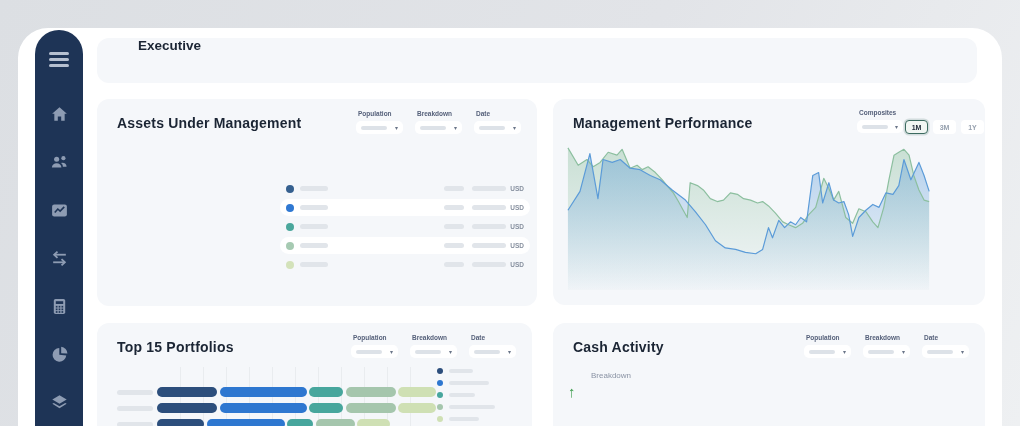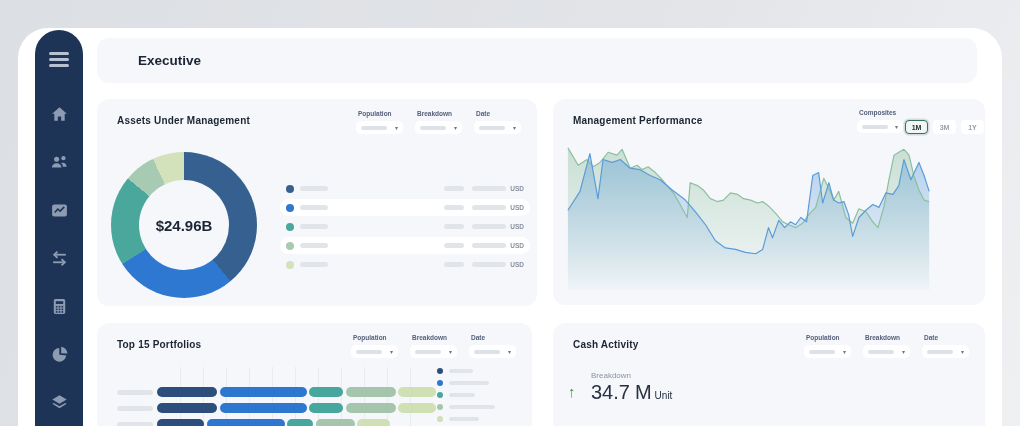--- a/index.html
+++ b/index.html
@@ -13,29 +13,29 @@
            background:#1e3456;border-radius:24px 24px 0 0;z-index:3;
            display:flex;flex-direction:column;align-items:center;}
   .hamburger{margin-top:22px;display:flex;flex-direction:column;gap:3.5px;
              background:none;border:0;padding:0;cursor:pointer;}
   .hamburger span{width:20px;height:2.6px;background:#b6c0d0;border-radius:2px;}
   .side-nav{margin-top:38px;display:flex;flex-direction:column;gap:29px;align-items:center;}
   .side-btn{background:none;border:0;padding:0;width:19px;height:19px;cursor:pointer;}
   .side-btn svg{width:19px;height:19px;display:block;}
   
   .topbar{position:absolute;left:97px;top:38px;width:880px;height:45px;
-          background:#f5f7fa;border-radius:12px;display:flex;align-items:center;z-index:2;}
+          background:#f5f7fa;border-radius:12px;display:flex;align-items:flex-start;z-index:2;}
   .topbar .title{margin-left:41px;font-size:13.5px;font-weight:bold;color:#1b2534;}
   
   .card{position:absolute;background:#f5f7fa;border-radius:12px;z-index:2;}
   #aum-card{left:97px;top:99px;width:440px;height:207px;}
   #composite-card{left:553px;top:99px;width:432px;height:206px;}
   #top10-card{left:97px;top:323px;width:435px;height:160px;}
   #cash-card{left:553px;top:323px;width:432px;height:160px;}
-  .card-title{position:absolute;left:20px;top:16px;margin:0;font-size:10px;font-weight:bold;
+  .card-title{position:absolute;left:20px;top:16px;margin:0;font-size:14px;font-weight:bold;
               color:#1b2534;letter-spacing:.2px;}
   
   .filters{position:absolute;right:16px;top:11px;display:flex;gap:12px;}
   .fgroup{display:flex;flex-direction:column;}
   .flabel{font-size:6.5px;font-weight:bold;color:#55607a;margin:0 0 4px 2px;}
   .fselect{width:47px;height:13px;background:#fff;border-radius:5px;display:flex;
            align-items:center;justify-content:space-between;padding:0 5px;
            box-sizing:border-box;cursor:pointer;}
   .fbar{width:26px;height:4px;border-radius:2px;background:#dde2e8;}
   .caret{font-size:6px;color:#6b7689;line-height:1;}
@@ -185,25 +185,20 @@
           </div>
         </div>
         <div class="fgroup">
           <span class="flabel">Date</span>
           <div class="fselect">
             <span class="fbar"></span>
             <span class="caret">▾</span>
           </div>
         </div>
       </div>
-    <div class="donut" style="background: conic-gradient(rgb(53, 96, 143) 0%, rgb(53, 96, 143) 39%, rgb(47, 120, 210) 39%, rgb(47, 120, 210) 66%, rgb(74, 167, 156) 66%, rgb(74, 167, 156) 86%, rgb(166, 202, 178) 86%, rgb(166, 202, 178) 93%, rgb(211, 226, 186) 93%, rgb(211, 226, 186) 100%);">
-      <div class="donut-hole">
-        <span class="donut-label">$24.96B</span>
-      </div>
-    </div>
     <div class="aum-legend">
         <div class="legend-row">
           <span class="dot" style="background: rgb(53, 96, 143);"></span>
           <span class="sk" style="width: 28px;"></span>
           <span class="sp"></span>
           <span class="sk" style="width: 20px; margin-right: 8px;"></span>
           <span class="sk" style="width: 34px; margin-right: 4px;"></span>
           <span class="usd">USD</span>
         </div>
         <div class="legend-row alt">
@@ -383,19 +378,14 @@
         <div class="fgroup">
           <span class="flabel">Date</span>
           <div class="fselect">
             <span class="fbar"></span>
             <span class="caret">▾</span>
           </div>
         </div>
       </div>
     <span class="metric-arrow" style="color: rgb(63, 158, 79);">↑</span>
     <span class="metric-label">Breakdown</span>
-    <div class="metric-value-row">
-      <span class="metric-value">34.7</span>
-      <span class="metric-scale">M</span>
-      <span class="metric-unit">Unit</span>
-    </div>
   </section>
 </div>
 
 </body></html>

